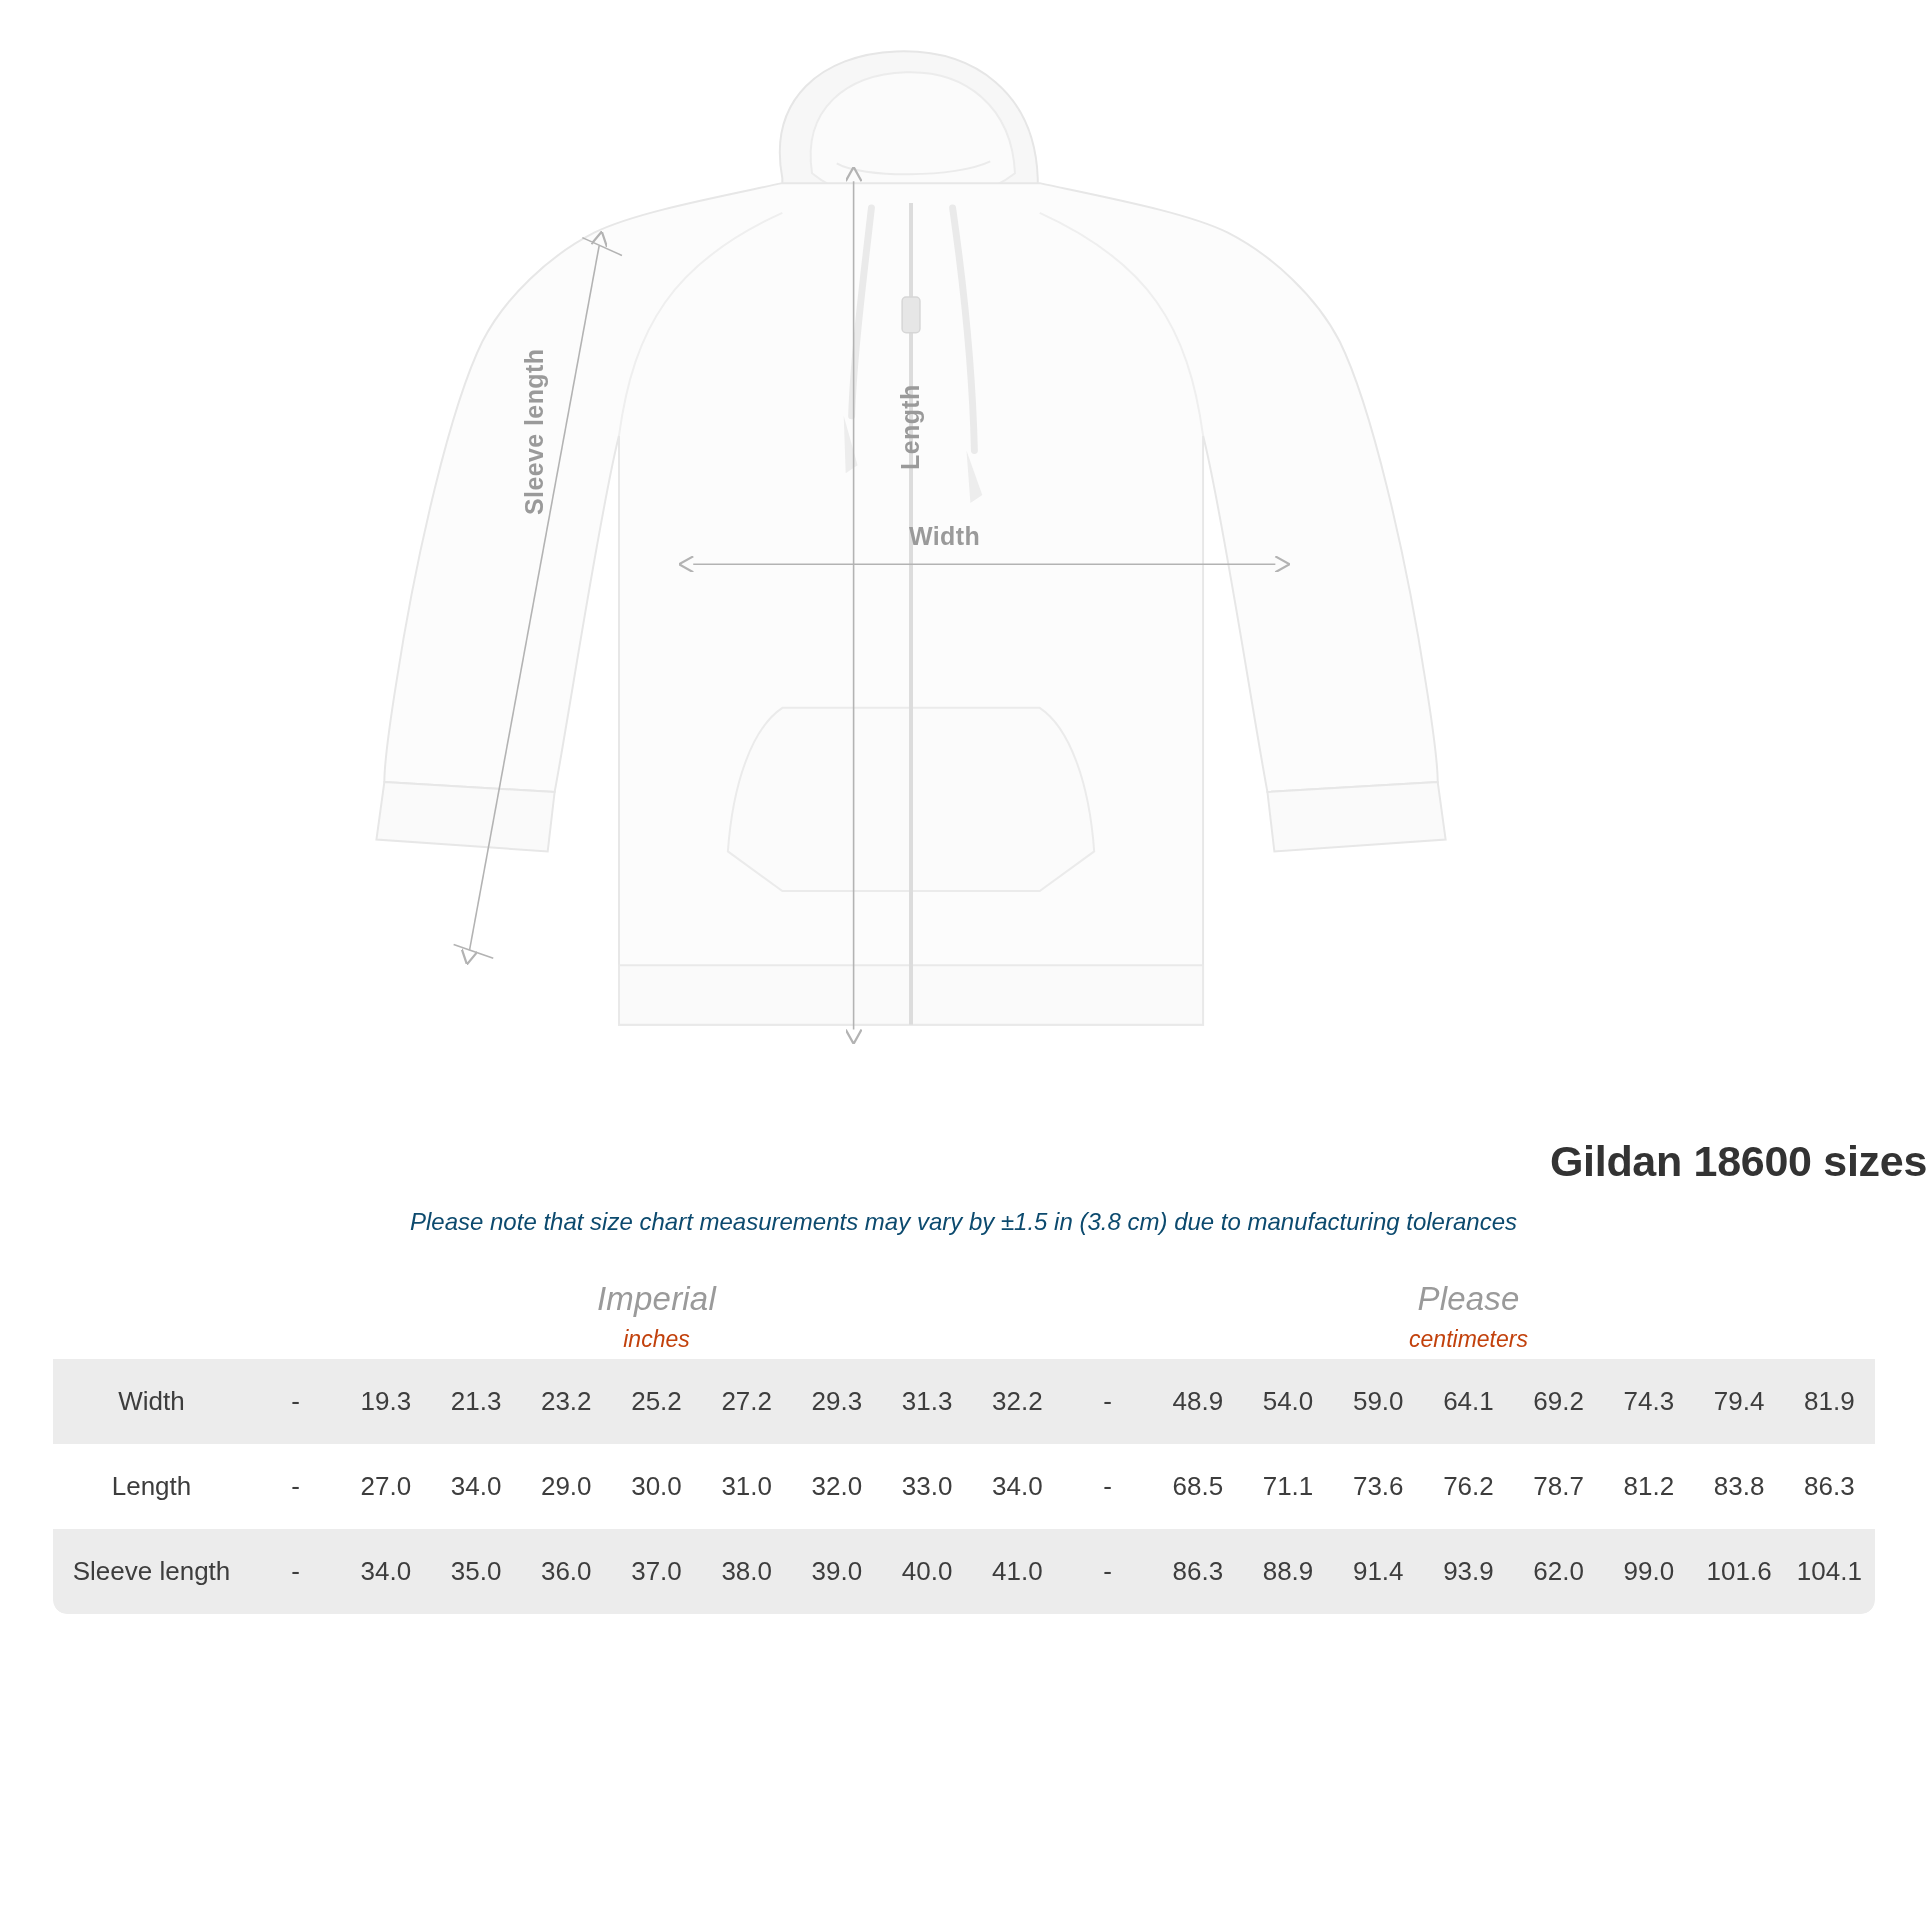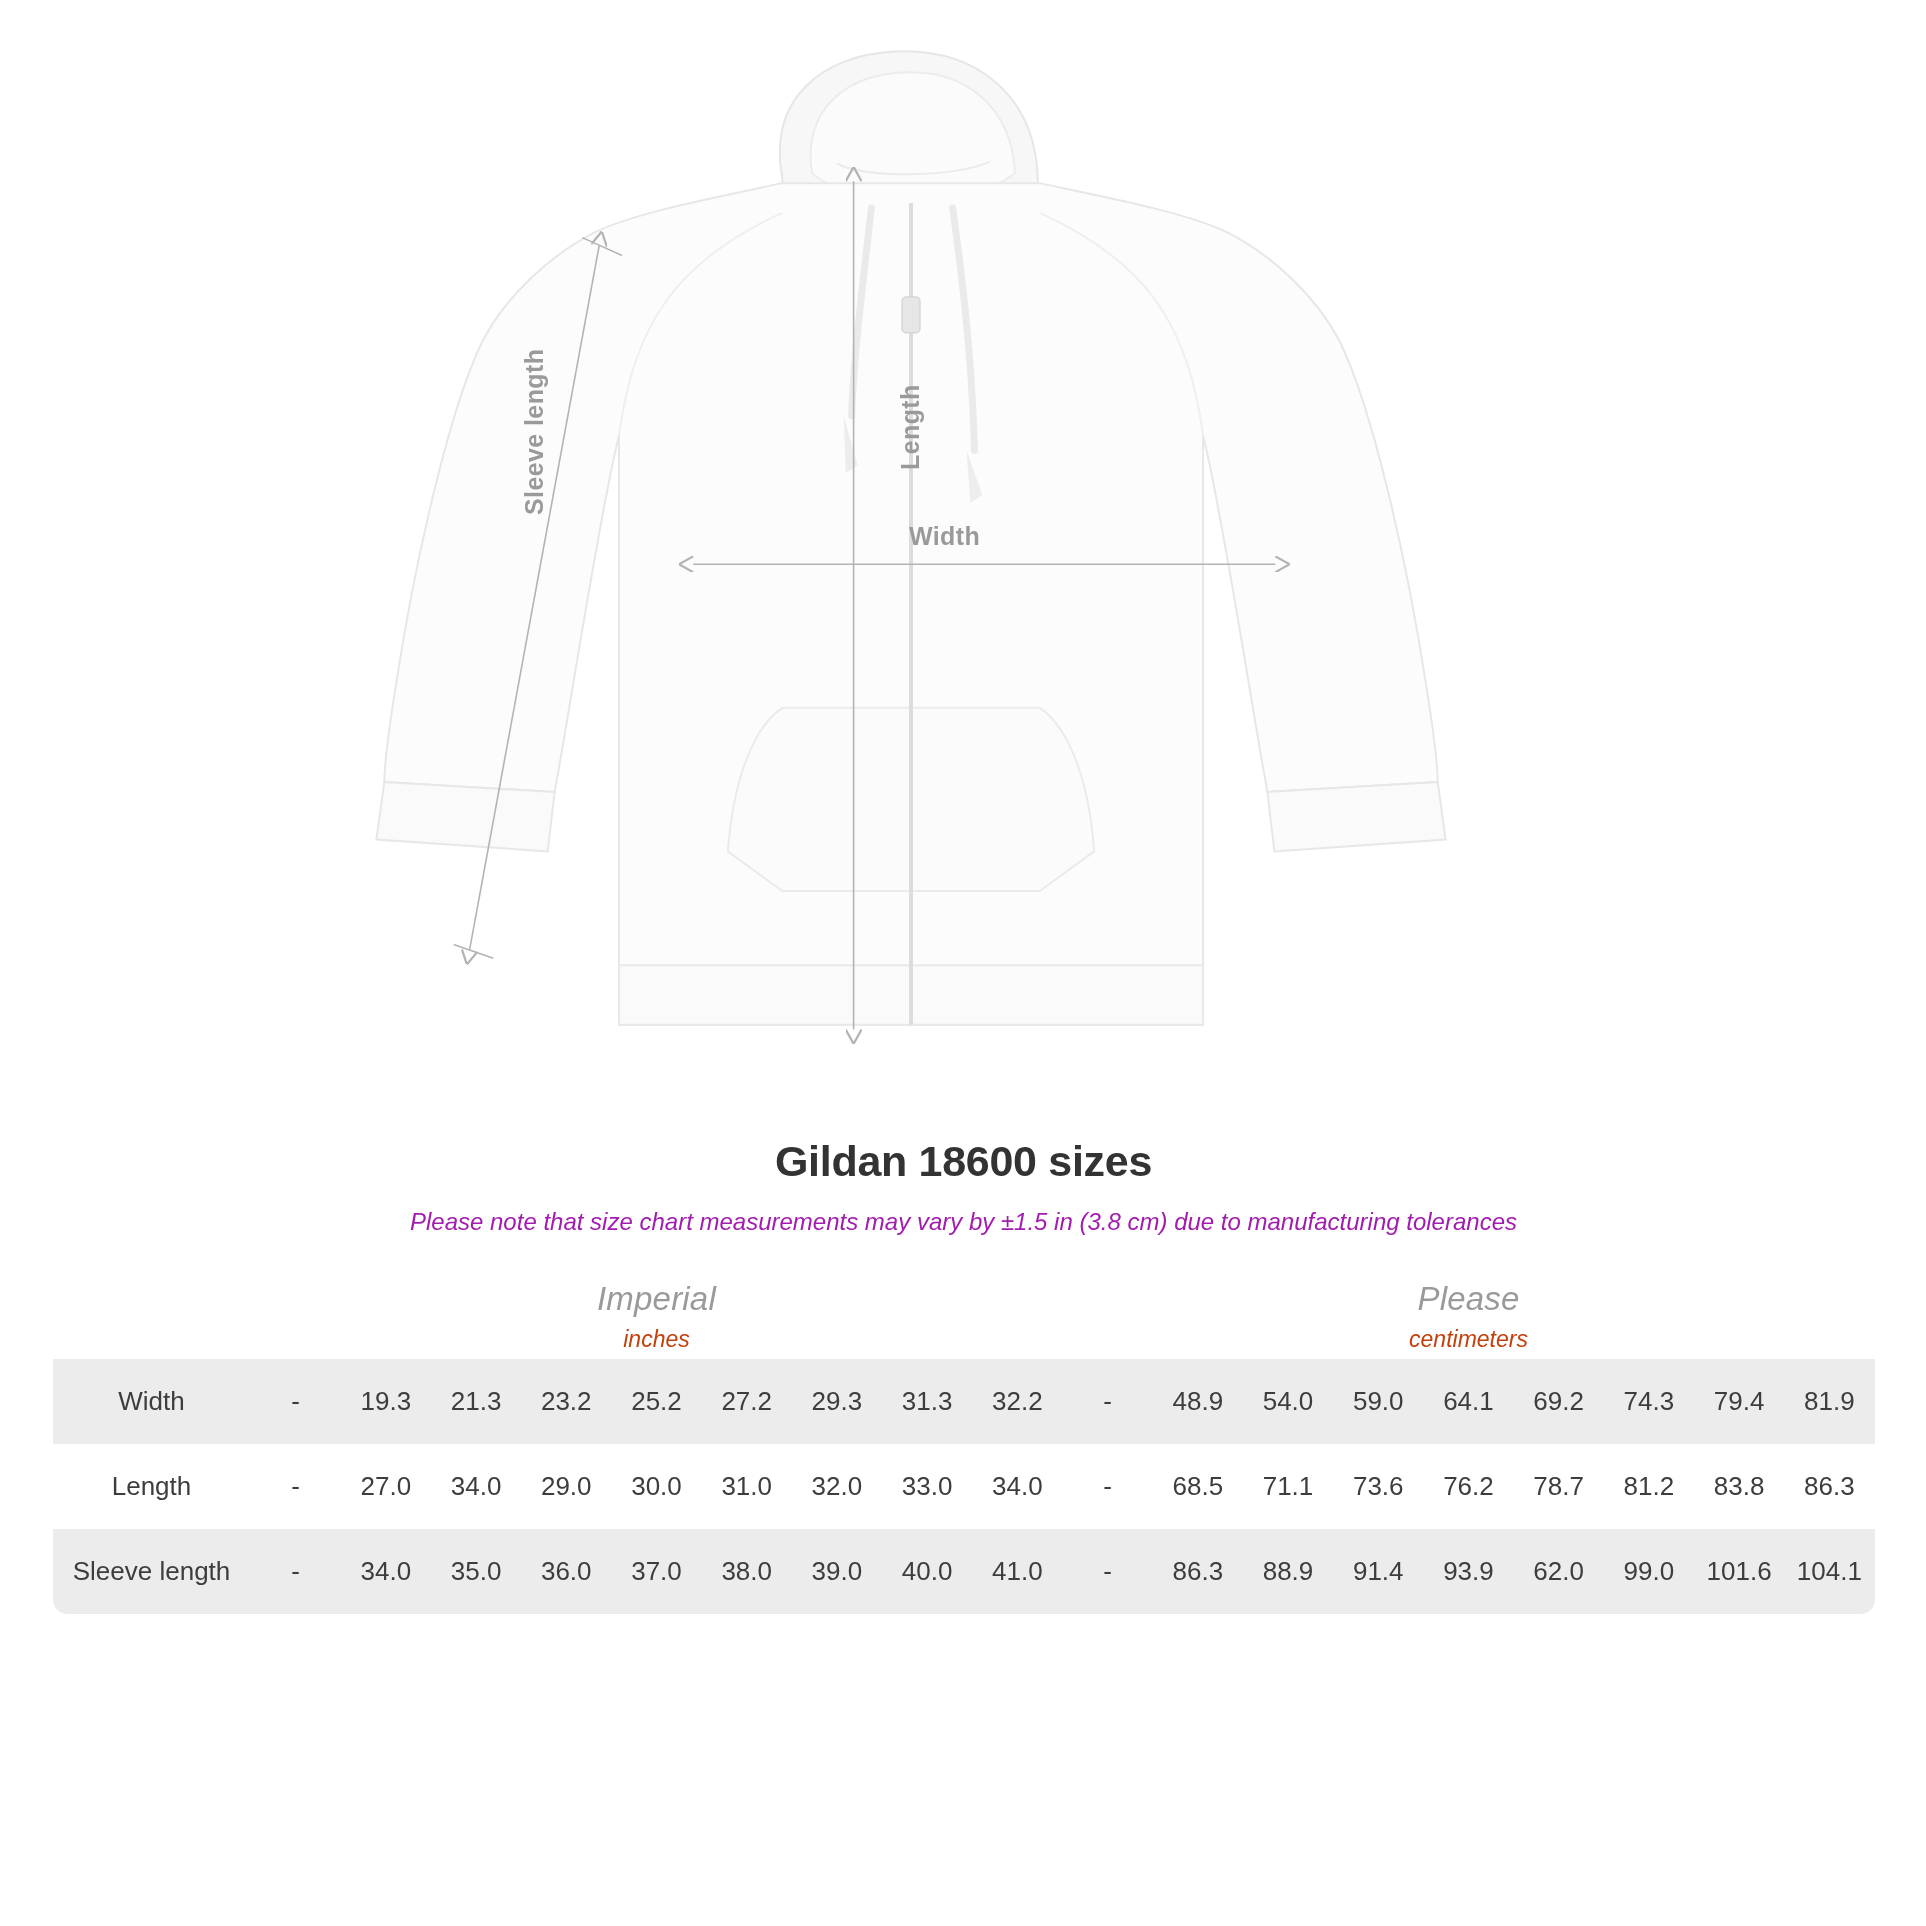--- a/index.html
+++ b/index.html
@@ -47,25 +47,26 @@
   
   .title-block {
     text-align: center;
     margin-top: 48px;
   }
   .chart-title {
     font-size: 43px;
     font-weight: bold;
     color: #333333;
     letter-spacing: -0.3px;
+    text-align: right;
   }
   .chart-note {
     font-size: 24px;
     font-style: italic;
-    color: #a21caf;
+    color: #0c4a6e;
     margin-top: 22px;
   }
 
   
   .table-wrap {
     margin: 38px auto 0 auto;
     width: 1822px;
     border-radius: 14px;
     overflow: hidden;
   }

